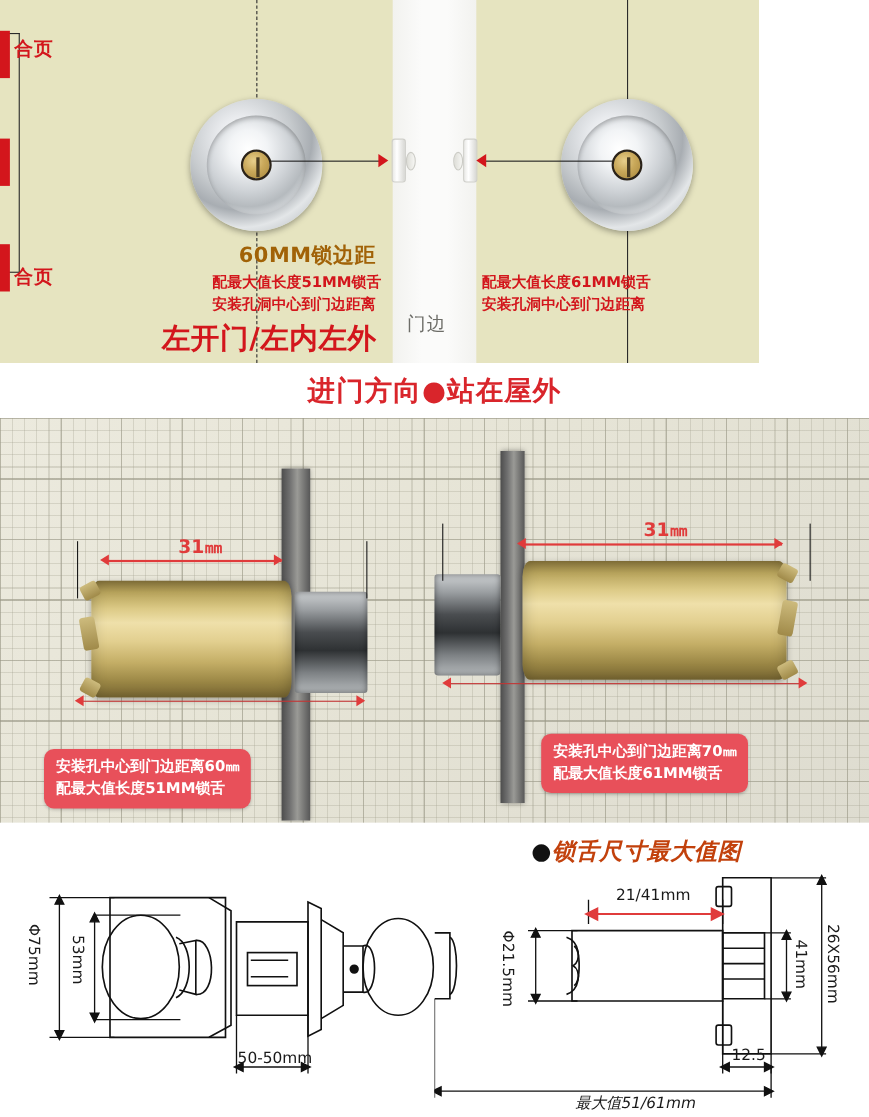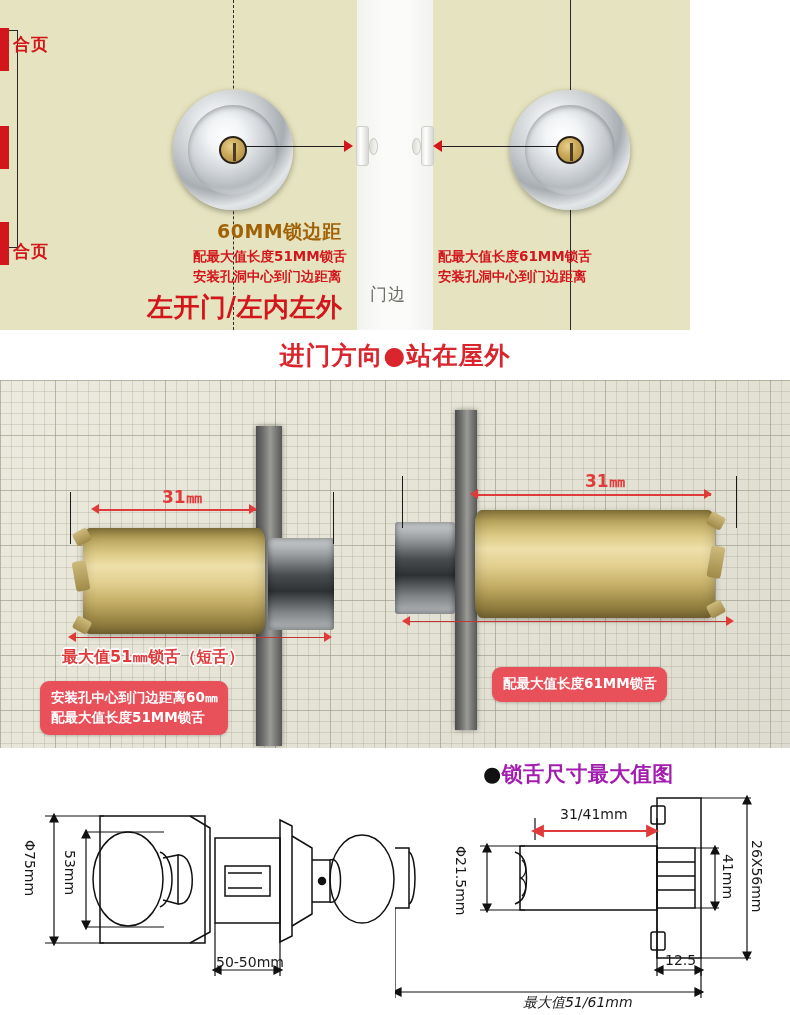--- a/index.html
+++ b/index.html
@@ -206,21 +206,21 @@
   .sec-cad {
     position: relative; width: 790px; height: 267px; background: #ffffff;
   }
   .cad-half { position: absolute; top: 0; width: 395px; height: 267px; }
   .cad-title {
     position: absolute; white-space: nowrap;
     font-size: 21px; font-weight: 700; letter-spacing: .5px;
   }
   .cad-title .dot { color:#111; font-size: 21px; }
   .cad-title .t1 { color:#d9252b; }
-  .cad-title .t2 { color:#a21caf; }
+  .cad-title .t2 { color:#c2410c;font-style:italic; }
   .cad-svg { position: absolute; left:0; top:0; }
   .v-label {
     position: absolute; white-space: nowrap; color:#1a1a1a;
     font-size: 14px; writing-mode: vertical-rl; text-orientation: mixed;
   }
   .h-label {
     position: absolute; white-space: nowrap; color:#1a1a1a; font-size: 14px;
   }
 </style>
 </head>
@@ -303,21 +303,20 @@
       <div class="tick" style="left:70px;  top:96px;  height:52px;"></div>
       <div class="tick" style="left:333px; top:96px;  height:52px;"></div>
       <div class="dim-line-red" style="left:98px; top:113px; width:158px;"></div>
       <div class="ar-l" style="left:91px;  top:108px;"></div>
       <div class="ar-r" style="left:249px; top:108px;"></div>
       <div class="dim-text" style="left:162px; top:90px;">31㎜</div>
 
       <div class="dim-line-dark" style="left:72px; top:241px; width:258px;"></div>
       <div class="ar-l" style="left:68px;  top:236px;"></div>
       <div class="ar-r" style="left:324px; top:236px;"></div>
-      <div class="dim-text-outline" style="left:62px; top:251px;">最大值51㎜锁舌（短舌）</div>
 
       <div class="badge" style="left:40px; top:285px;">
         <div>安装孔中心到门边距离60㎜</div>
         <div>配最大值长度51MM锁舌</div>
       </div>
     </div>
 
     <div class="photo-half" style="left:395px;">
       <div class="faceplate" style="left:60px;  top:30px;  width:22px; height:320px;"></div>
       <div class="barrel" style="left:80px;  top:130px; width:240px; height:108px;"></div>
@@ -331,20 +330,21 @@
       <div class="dim-line-red" style="left:82px; top:114px; width:234px;"></div>
       <div class="ar-l" style="left:75px;  top:109px;"></div>
       <div class="ar-r" style="left:309px; top:109px;"></div>
       <div class="dim-text" style="left:190px; top:90px;">31㎜</div>
 
       <div class="dim-line-dark" style="left:12px; top:241px; width:325px;"></div>
       <div class="ar-l" style="left:7px;   top:236px;"></div>
       <div class="ar-r" style="left:331px; top:236px;"></div>
 
       <div class="badge" style="left:97px; top:287px;">
+        <div>安装孔中心到门边距离70㎜</div>
         <div>配最大值长度61MM锁舌</div>
       </div>
     </div>
   </div>
 
   <div class="sec-cad">
 
     <div class="cad-half" style="left:0;">
 
       <svg class="cad-svg" width="395" height="267">
@@ -447,21 +447,21 @@
           <path d="M6,240 L-2,244 L6,248 Z" fill="#111"></path>
           <path d="M300,240 L308,244 L300,248 Z" fill="#111"></path>
         </g>
         <g stroke="#e03b3b" stroke-width="1.8" fill="none">
           <path d="M140,83 L258,83"></path>
           <path d="M252,78 L262,83 L252,88 Z" fill="#e03b3b"></path>
           <path d="M148,78 L138,83 L148,88 Z" fill="#e03b3b"></path>
         </g>
       </svg>
 
-      <div class="h-label" style="left:165px; top:58px;">31/41mm</div>
+      <div class="h-label" style="left:165px; top:58px;">21/41mm</div>
       <div class="v-label" style="left:58px;  top:98px;">Φ21.5mm</div>
       <div class="v-label" style="left:354px; top:92px;">26X56mm</div>
       <div class="v-label" style="left:325px; top:106px;">41mm</div>
       <div class="h-label" style="left:270px; top:204px;">12.5</div>
       <div class="h-label" style="left:128px; top:246px;font-style:italic;">最大值51/61mm</div>
     </div>
   </div>
 
 </div>
 

